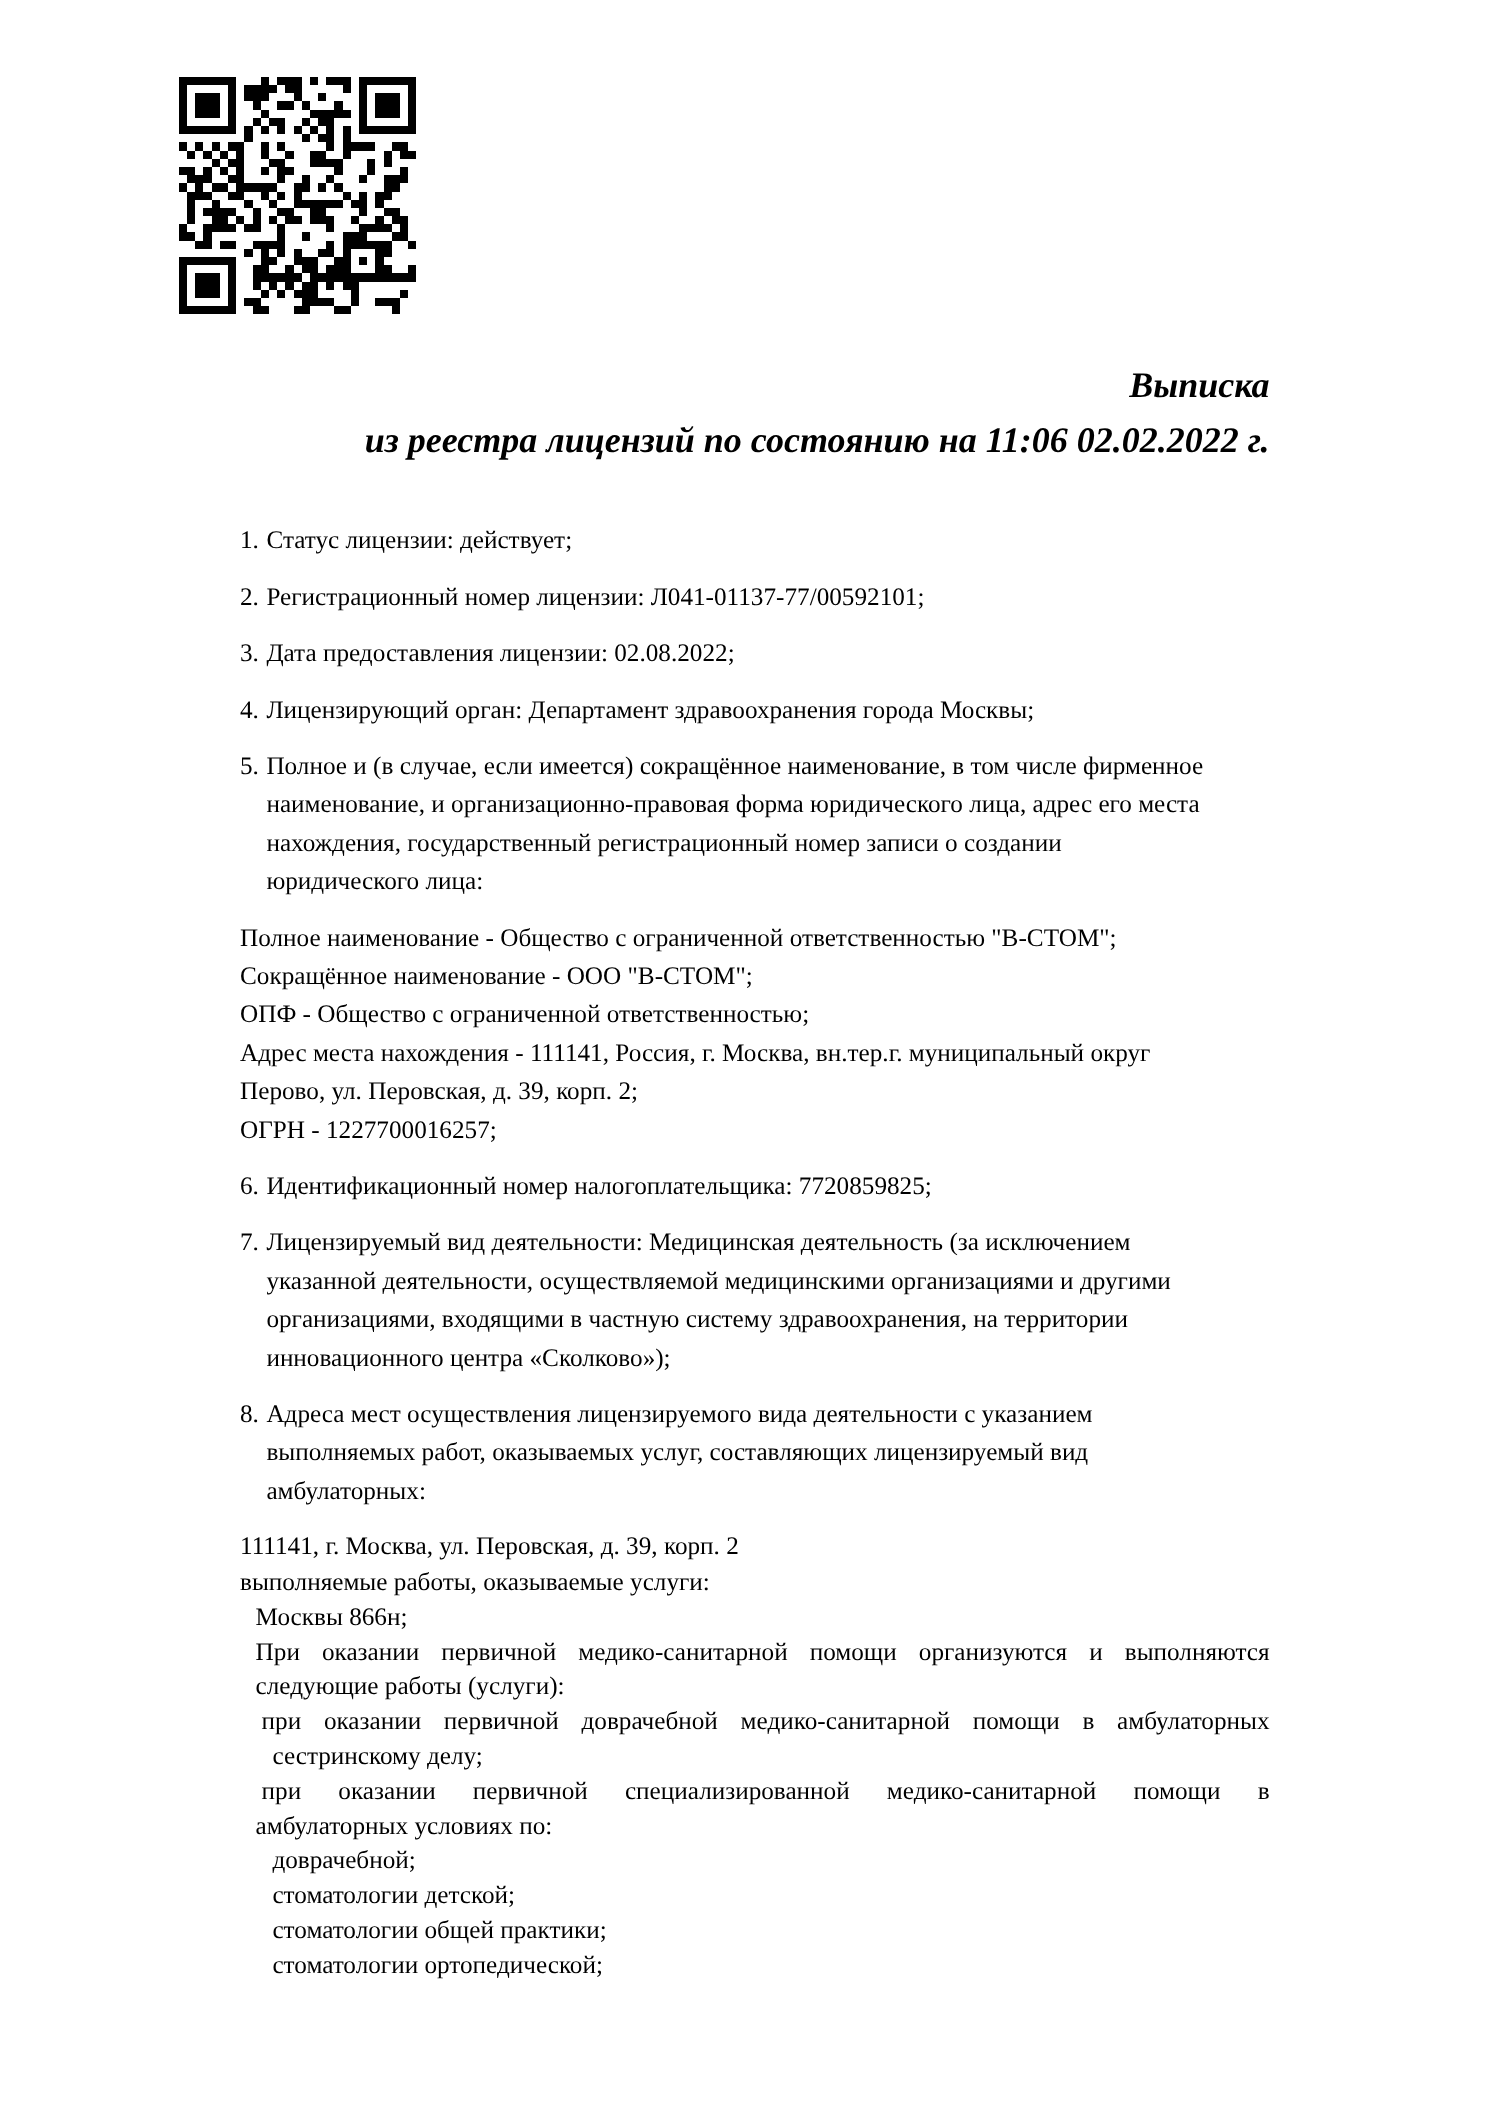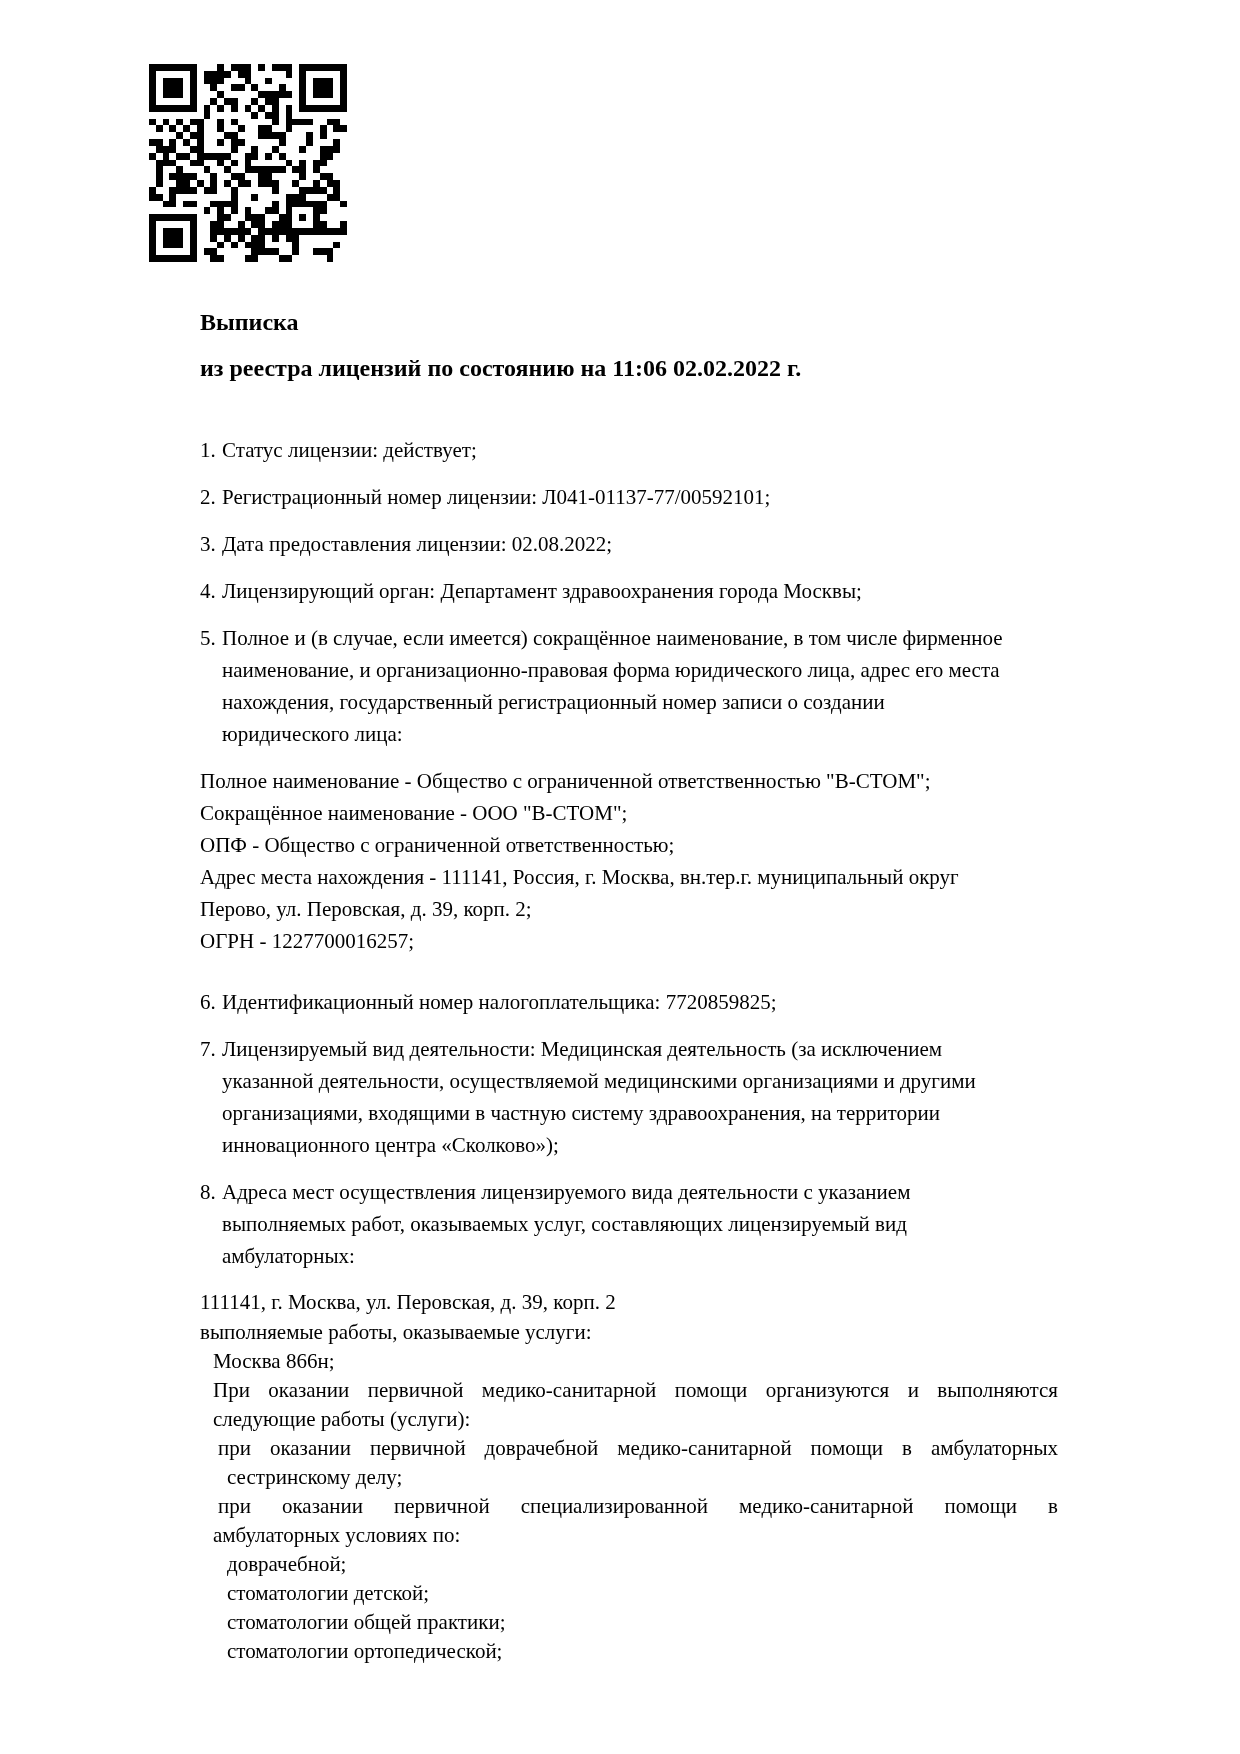--- a/index.html
+++ b/index.html
@@ -6,29 +6,29 @@
   body {
     width: 1240px; height: 1754px;
     background: #ffffff; color: #000000;
     font-family: "Liberation Serif", "DejaVu Serif", serif;
     position: relative; overflow: hidden;
   }
   .qr-wrap { position: absolute; left: 149px; top: 64px; width: 198px; height: 198px; }
   .qr-wrap svg { width: 100%; height: 100%; display: block; }
   .content { position: absolute; left: 200px; top: 308px; width: 858px; font-size: 21px; }
   .doc-title, .doc-subtitle {
-    text-align: left; font-weight: bold; font-size: 24px; line-height: 28px;
+    text-align: right; font-weight: bold; font-size: 30px; line-height: 28px; font-style: italic;
   }
   .doc-subtitle { margin-top: 18px; }
   .body-text { margin-top: 52px; }
   .li { display: flex; line-height: 32px; margin-bottom: 15px; }
   .num { width: 22px; flex: none; }
   .libody { flex: 1; min-width: 0; }
   .ln { white-space: nowrap; }
-  .block { line-height: 32px; margin-bottom: 29px; }
+  .block { line-height: 32px; margin-bottom: 15px; }
   .addr-block { line-height: 30px; margin-top: 2px; }
   .works { line-height: 29px; }
   .w1 { padding-left: 13px; }
   .w2 { padding-left: 18px; }
   .w3 { padding-left: 27px; }
   .just { white-space: normal; text-align: justify; text-align-last: justify; }
 </style>
 </head>
 <body>
 
@@ -511,21 +511,21 @@
         <div class="ln">амбулаторных:</div>
       </div>
     </div>
 
     <div class="addr-block">
       <div class="ln">111141, г. Москва, ул. Перовская, д. 39, корп. 2</div>
       <div class="ln">выполняемые работы, оказываемые услуги:</div>
     </div>
 
     <div class="works">
-      <div class="ln w1">Москва 866н;</div>
+      <div class="ln w1">Москвы 866н;</div>
       <div class="ln w1 just">При оказании первичной медико-санитарной помощи организуются и выполняются</div>
       <div class="ln w1">следующие работы (услуги):</div>
       <div class="ln w2 just">при оказании первичной доврачебной медико-санитарной помощи в амбулаторных</div>
       <div class="ln w3">сестринскому делу;</div>
       <div class="ln w2 just">при оказании первичной специализированной медико-санитарной помощи в</div>
       <div class="ln w1">амбулаторных условиях по:</div>
       <div class="ln w3">доврачебной;</div>
       <div class="ln w3">стоматологии детской;</div>
       <div class="ln w3">стоматологии общей практики;</div>
       <div class="ln w3">стоматологии ортопедической;</div>

